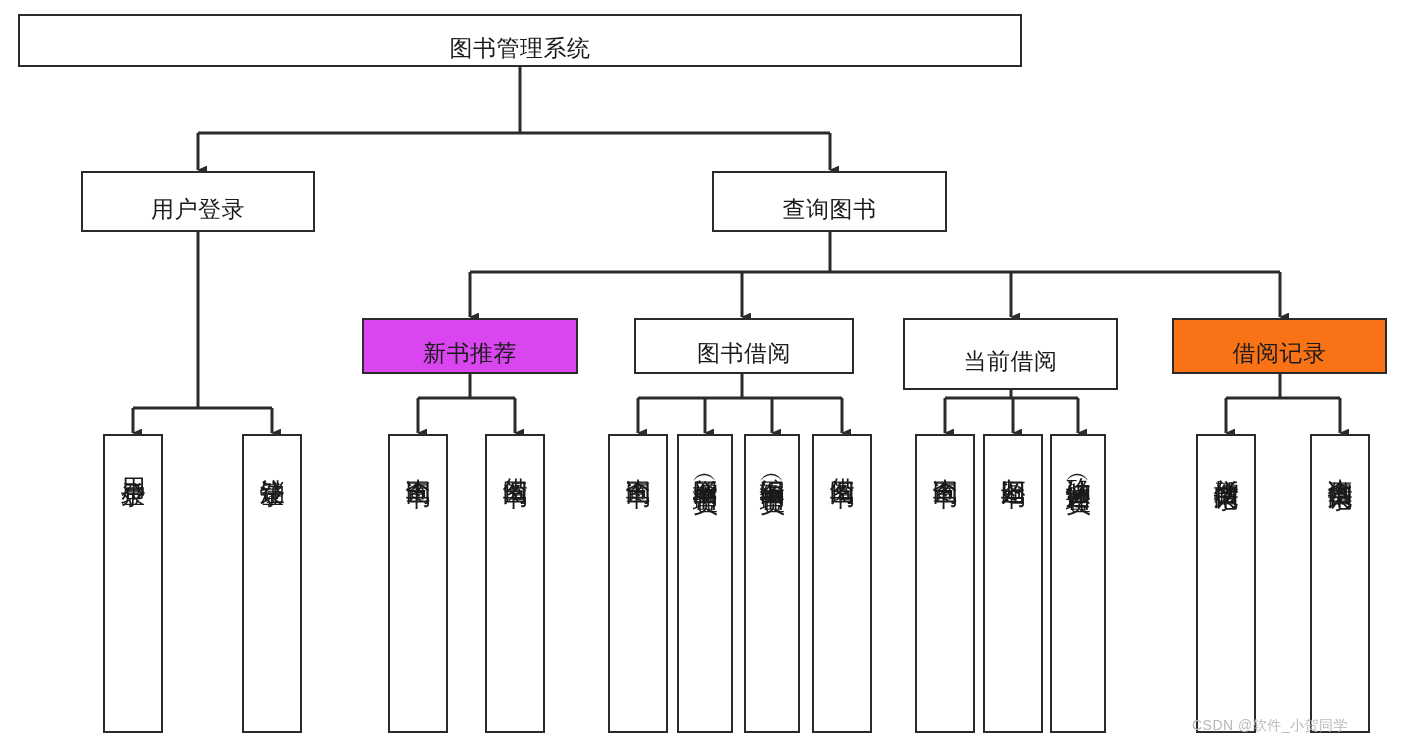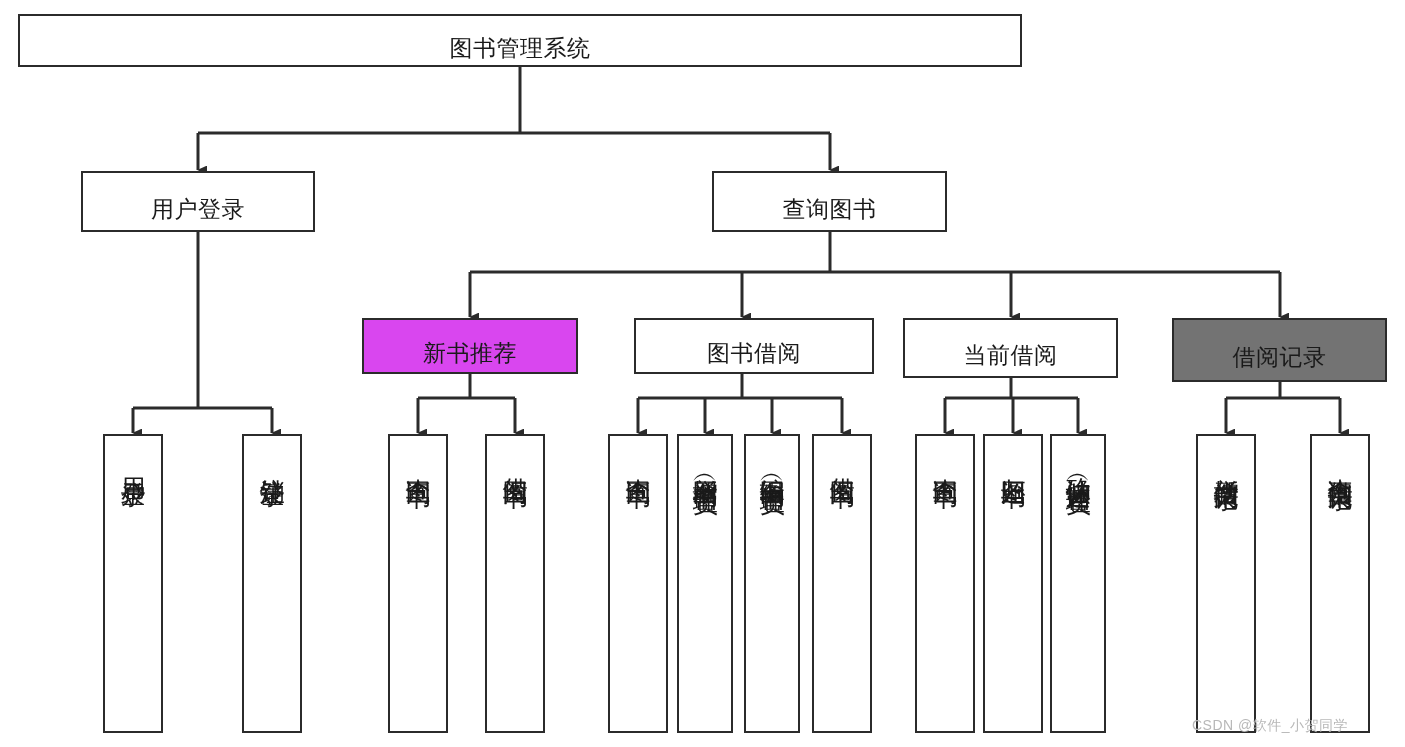--- a/index.html
+++ b/index.html
@@ -124,27 +124,27 @@
       </div>
       <div class="node horizontal" style="left: 81px; top: 171px; width: 234px; height: 61px; border-color: rgb(43, 43, 43); background: rgb(255, 255, 255); color: rgb(26, 26, 26);">
         <span class="node-label">用户登录</span>
       </div>
       <div class="node horizontal" style="left: 712px; top: 171px; width: 235px; height: 61px; border-color: rgb(43, 43, 43); background: rgb(255, 255, 255); color: rgb(26, 26, 26);">
         <span class="node-label">查询图书</span>
       </div>
       <div class="node horizontal" style="left: 362px; top: 318px; width: 216px; height: 56px; border-color: rgb(43, 43, 43); background: #d946ef; color: rgb(26, 26, 26);">
         <span class="node-label">新书推荐</span>
       </div>
-      <div class="node horizontal" style="left: 634px; top: 318px; width: 240px; height: 56px; border-color: rgb(43, 43, 43); background: rgb(255, 255, 255); color: rgb(26, 26, 26);">
+      <div class="node horizontal" style="left: 634px; top: 318px; width: 220px; height: 56px; border-color: rgb(43, 43, 43); background: rgb(255, 255, 255); color: rgb(26, 26, 26);">
         <span class="node-label">图书借阅</span>
       </div>
-      <div class="node horizontal" style="left: 903px; top: 318px; width: 215px; height: 60px; border-color: rgb(43, 43, 43); background: rgb(255, 255, 255); color: rgb(26, 26, 26);">
+      <div class="node horizontal" style="left: 903px; top: 318px; width: 215px; height: 72px; border-color: rgb(43, 43, 43); background: rgb(255, 255, 255); color: rgb(26, 26, 26);">
         <span class="node-label">当前借阅</span>
       </div>
-      <div class="node horizontal" style="left: 1172px; top: 318px; width: 215px; height: 64px; border-color: rgb(43, 43, 43); background: #737373; color: rgb(26, 26, 26);">
+      <div class="node horizontal" style="left: 1172px; top: 318px; width: 215px; height: 56px; border-color: rgb(43, 43, 43); background: #f97316; color: rgb(26, 26, 26);">
         <span class="node-label">借阅记录</span>
       </div>
       <div class="node vertical" style="left: 103px; top: 434px; width: 60px; height: 299px; border-color: rgb(43, 43, 43); background: rgb(255, 255, 255); color: rgb(26, 26, 26);">
         <span class="node-label">用户登录</span>
       </div>
       <div class="node vertical" style="left: 242px; top: 434px; width: 60px; height: 299px; border-color: rgb(43, 43, 43); background: rgb(255, 255, 255); color: rgb(26, 26, 26);">
         <span class="node-label">注销登录</span>
       </div>
       <div class="node vertical" style="left: 388px; top: 434px; width: 60px; height: 299px; border-color: rgb(43, 43, 43); background: rgb(255, 255, 255); color: rgb(26, 26, 26);">
         <span class="node-label">查询图书</span>

